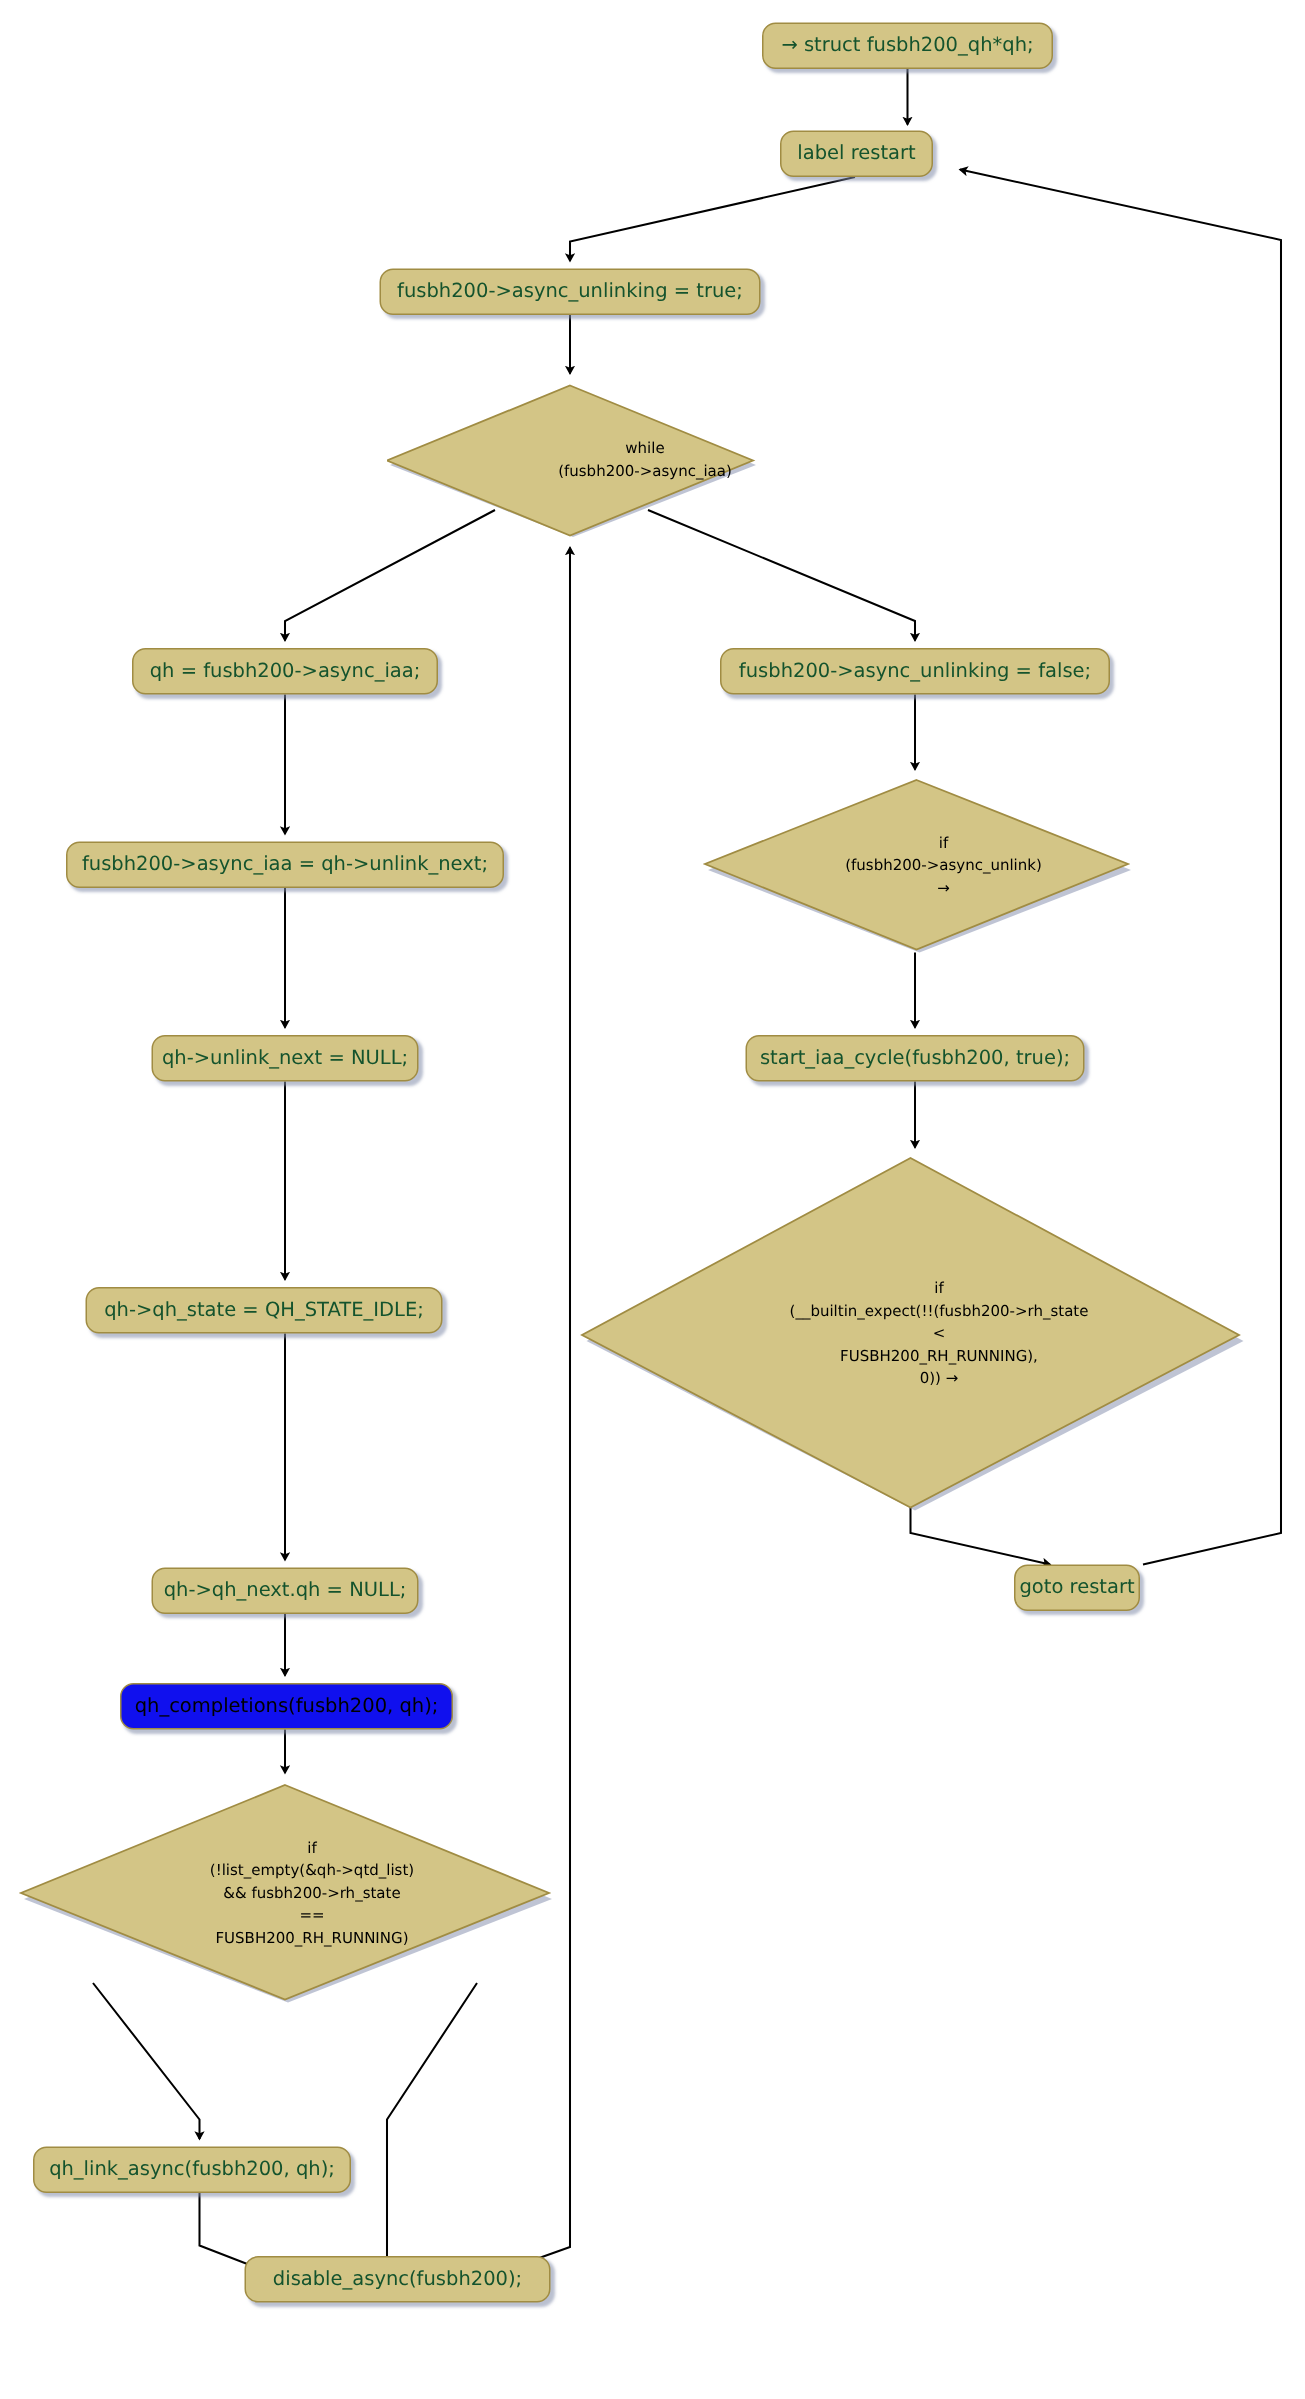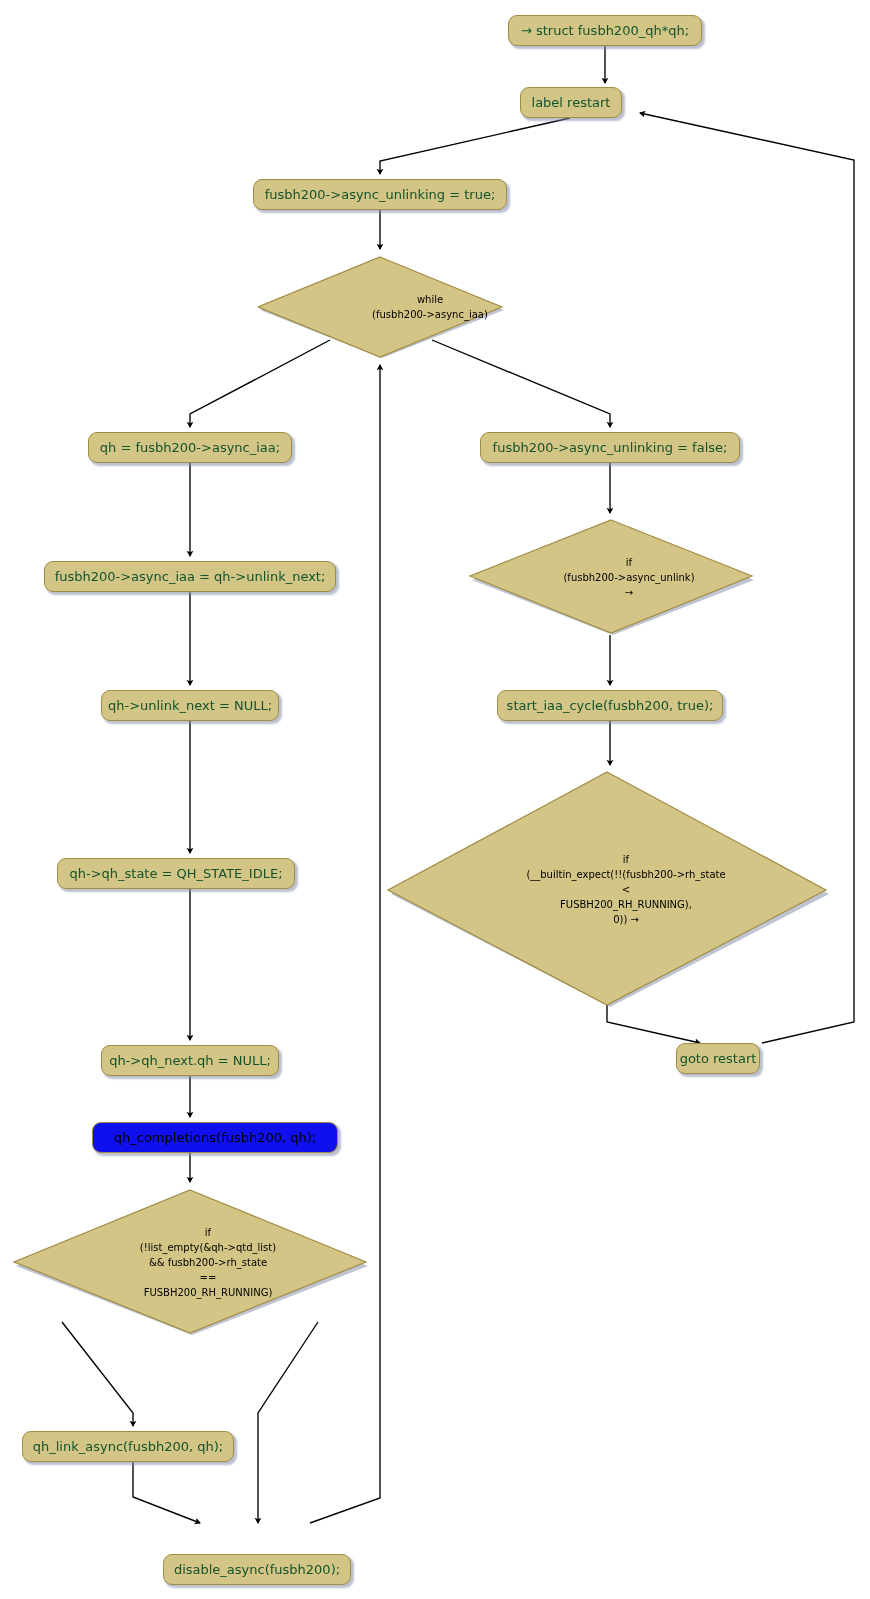--- a/index.html
+++ b/index.html
@@ -157,41 +157,41 @@
   </div>
 
   <div class="node box" style="left:57px; top:858px; width:238px; height:31px;">
     <span>qh-&gt;qh_state = QH_STATE_IDLE;</span>
   </div>
 
   <div class="node box" style="left:101px; top:1045px; width:178px; height:31px;">
     <span>qh-&gt;qh_next.qh = NULL;</span>
   </div>
 
-  <div class="node box highlight" style="left:80px; top:1122px; width:246px; height:31px;margin-left:12px;">
+  <div class="node box highlight" style="left:80px; top:1122px; width:222px; height:31px;">
     <span>qh_completions(fusbh200, qh);</span>
   </div>
 
   <div class="diamond-wrap" style="left:10px; top:1188px; width:360px; height:148px;">
     <svg viewBox="0 0 360 148" preserveAspectRatio="none">
       <polygon points="182,7 358,78 182,147 6,78" fill="#8A93B0" opacity="0.55"></polygon>
       <polygon points="180,2 356,74 180,145 4,74" fill="#D3C586" stroke="#A08C43" stroke-width="1.2"></polygon>
     </svg>
     <div class="diamond-label offset-mid">if
 (!list_empty(&amp;qh-&gt;qtd_list)
 &amp;&amp; fusbh200-&gt;rh_state
 ==
 FUSBH200_RH_RUNNING)</div>
   </div>
 
   <div class="node box" style="left:22px; top:1431px; width:212px; height:31px;">
     <span>qh_link_async(fusbh200, qh);</span>
   </div>
 
-  <div class="node box" style="left:163px; top:1554px; width:188px; height:31px;text-align:right;">
+  <div class="node box" style="left:163px; top:1504px; width:204px; height:31px;text-align:right;">
     <span>disable_async(fusbh200);</span>
   </div>
 
   <div class="node box" style="left:480px; top:432px; width:260px; height:31px;">
     <span>fusbh200-&gt;async_unlinking = false;</span>
   </div>
 
   <div class="diamond-wrap" style="left:466px; top:518px; width:290px; height:118px;">
     <svg viewBox="0 0 290 118" preserveAspectRatio="none">
       <polygon points="147,6 288,62 147,117 6,62" fill="#8A93B0" opacity="0.55"></polygon>

